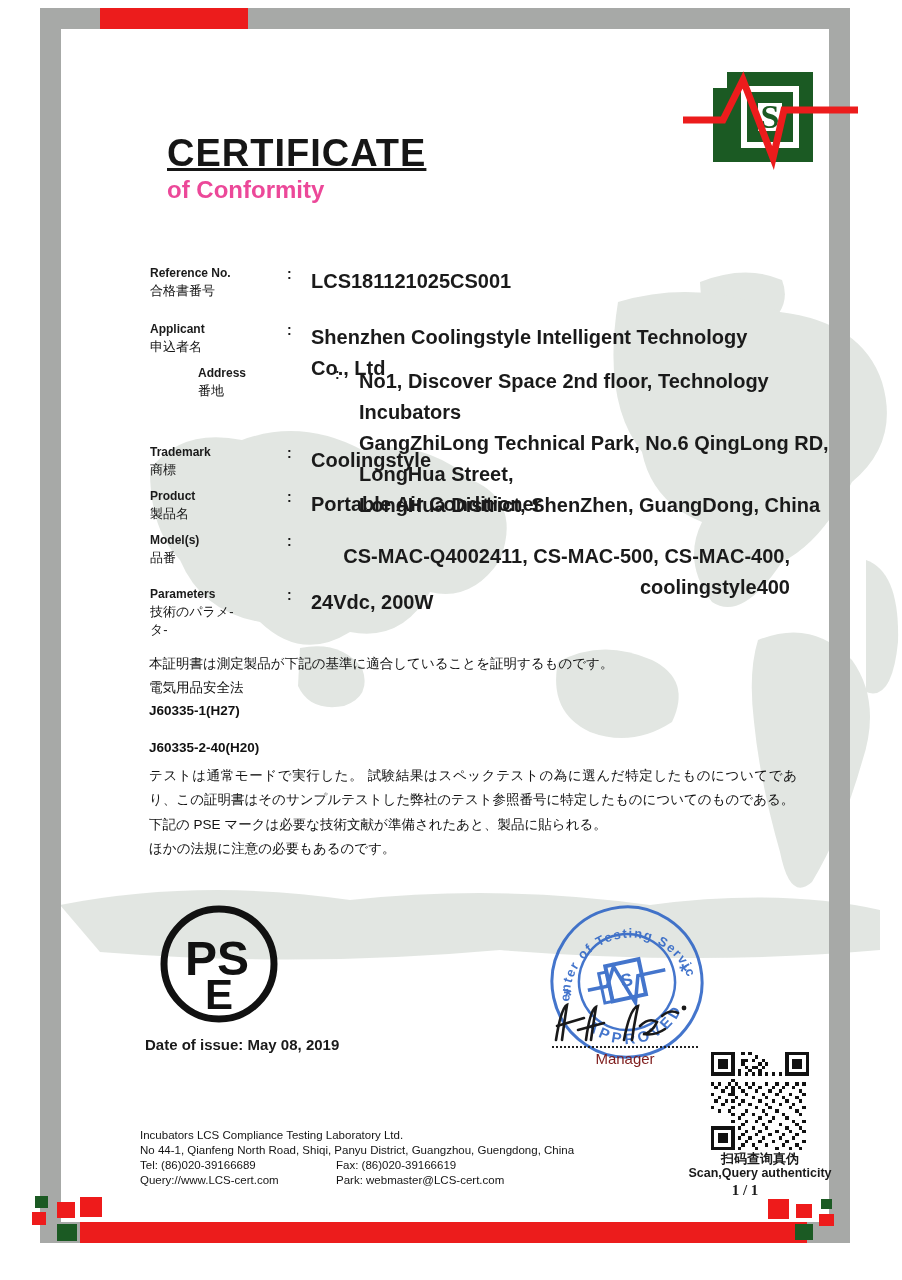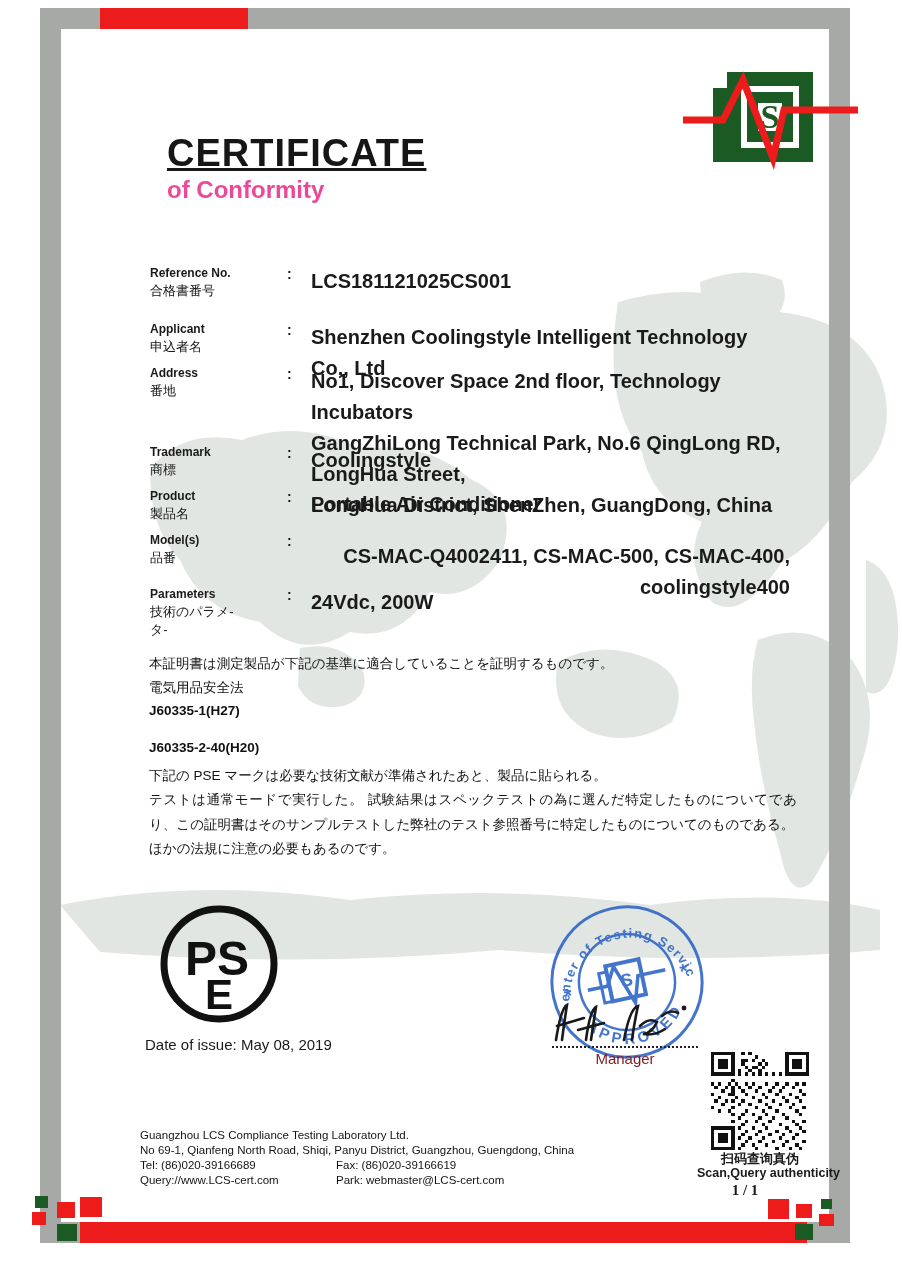--- a/index.html
+++ b/index.html
@@ -31,31 +31,31 @@
   .f-colon{font-size:14px;font-weight:bold;}
   .f-value{font-size:20px;font-weight:bold;white-space:pre-line;line-height:1.55;}
   
   .stmt{position:absolute;left:149px;width:648px;font-size:13.5px;color:#111;}
   .stmt.bold{font-weight:bold;}
   .paras{position:absolute;left:149px;top:764px;width:648px;font-size:13.5px;
     line-height:1.8;color:#111;text-align:justify;}
   .paras p{margin:0;}
   
   .pse{position:absolute;left:158px;top:903px;}
-  .date-issue{position:absolute;left:145px;top:1036px;font-size:15px;font-weight:normal;}
+  .date-issue{position:absolute;left:145px;top:1036px;font-size:15px;font-weight:bold;}
   .stamp{position:absolute;left:547px;top:902px;opacity:.88;}
   .signature{position:absolute;left:548px;top:996px;}
   .sig-line{position:absolute;left:552px;top:1046px;width:146px;border-top:2px dotted #222;}
   .manager{position:absolute;left:552px;top:1050px;width:146px;text-align:center;
     font-size:15px;color:#7f1d1d;}
   
   .qr{position:absolute;left:711px;top:1052px;width:98px;height:98px;}
   .qr-cap-zh{position:absolute;left:690px;top:1150px;width:140px;text-align:center;
     font-size:13px;font-weight:bold;}
-  .qr-cap-en{position:absolute;left:680px;top:1166px;width:160px;text-align:right;
+  .qr-cap-en{position:absolute;left:680px;top:1166px;width:160px;text-align:center;
     font-size:12.5px;font-weight:bold;}
   .page-num{position:absolute;left:690px;top:1182px;width:110px;text-align:center;
     font-size:15px;font-weight:bold;font-family:Liberation Serif, serif;}
   
   .footer{position:absolute;left:140px;top:1128px;width:560px;font-size:11.5px;
     line-height:1.3;color:#141414;}
   .footer .row{display:grid;grid-template-columns:196px 1fr;}
 </style>
 </head>
 <body>
@@ -124,21 +124,21 @@
 
     <div class="field" style="top:322px;">
       <div>
           <div class="f-label">Applicant</div>
            <div class="f-jp">申込者名</div>
         </div>
       <div class="f-colon">:</div>
       <div class="f-value">Shenzhen Coolingstyle Intelligent Technology Co., Ltd</div>
     </div>
 
-    <div class="field" style="top:366px;">
+    <div class="field" style="top:366px;margin-left:48px;">
       <div>
           <div class="f-label">Address</div>
            <div class="f-jp">番地</div>
         </div>
       <div class="f-colon">:</div>
       <div class="f-value">No1, Discover Space 2nd floor, Technology Incubators
 GangZhiLong Technical Park, No.6 QingLong RD, LongHua Street,
 LongHua District, ShenZhen, GuangDong, China</div>
     </div>
 
@@ -178,22 +178,22 @@
       <div class="f-colon">:</div>
       <div class="f-value">24Vdc, 200W</div>
     </div>
 
     <div class="stmt" style="top:655px;">本証明書は測定製品が下記の基準に適合していることを証明するものです。</div>
     <div class="stmt" style="top:679px;">電気用品安全法</div>
     <div class="stmt bold" style="top:703px;">J60335-1(H27)</div>
     <div class="stmt bold" style="top:740px;">J60335-2-40(H20)</div>
 
     <div class="paras">
+      <p>テストは通常モードで実行した。 試験結果はスペックテストの為に選んだ特定したものについてであり、この証明書はそのサンプルテストした弊社のテスト参照番号に特定したものについてのものである。</p>
       <p>下記の PSE マークは必要な技術文献が準備されたあと、製品に貼られる。</p>
-      <p>テストは通常モードで実行した。 試験結果はスペックテストの為に選んだ特定したものについてであり、この証明書はそのサンプルテストした弊社のテスト参照番号に特定したものについてのものである。</p>
       <p>ほかの法規に注意の必要もあるのです。</p>
     </div>
 
     <svg class="pse" width="122" height="122" viewBox="0 0 122 122">
       <circle cx="61" cy="61" r="55" fill="none" stroke="#111" stroke-width="7"></circle>
       <text x="59" y="72" text-anchor="middle" font-family="Liberation Sans, sans-serif" font-size="48" font-weight="bold" fill="#111">PS</text>
       <text x="61" y="106" text-anchor="middle" font-family="Liberation Sans, sans-serif" font-size="42" font-weight="bold" fill="#111">E</text>
     </svg>
 
     <div class="date-issue">Date of issue: May 08, 2019</div>
@@ -274,22 +274,22 @@
                  M10,26h1v1h-1z M14,26h1v1h-1z M18,26h1v1h-1z M22,26h1v1h-1z M27,26h1v1h-1z
                  M9,27h1v1h-1z M12,27h1v1h-1z M16,27h1v1h-1z M21,27h1v1h-1z M25,27h1v1h-1z
                  M8,28h1v1h-1z M13,28h1v1h-1z M19,28h1v1h-1z M23,28h1v1h-1z M26,28h1v1h-1z"></path>
       </g>
     </svg>
     <div class="qr-cap-zh">扫码查询真伪</div>
     <div class="qr-cap-en">Scan,Query authenticity</div>
     <div class="page-num">1 / 1</div>
 
     <div class="footer">
-      <div>Guangzhou LCS Compliance Testing Laboratory Ltd.</div>
-      <div>No 69-1, Qianfeng North Road, Shiqi, Panyu District, Guangzhou, Guengdong, China</div>
+      <div>Incubators LCS Compliance Testing Laboratory Ltd.</div>
+      <div>No 44-1, Qianfeng North Road, Shiqi, Panyu District, Guangzhou, Guengdong, China</div>
       <div class="row">
         <span>Tel: (86)020-39166689</span>
         <span>Fax: (86)020-39166619</span>
       </div>
       <div class="row">
         <span>Query://www.LCS-cert.com</span>
         <span>Park: webmaster@LCS-cert.com</span>
       </div>
     </div>
 

